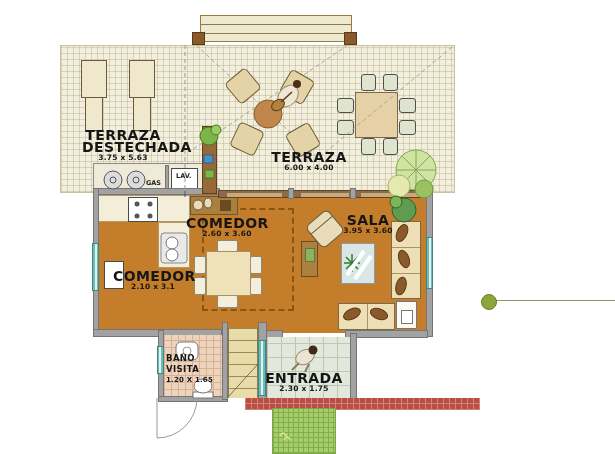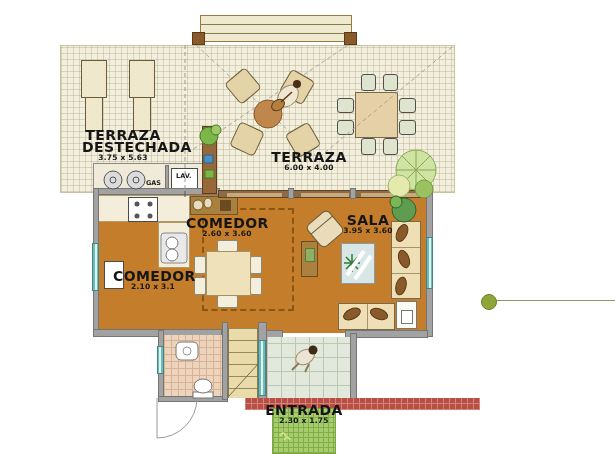--- a/index.html
+++ b/index.html
@@ -307,21 +307,26 @@
     <span class="dims">2.10 x 3.1</span>
   </div>
   <div class="room-label" style="left:186px;top:217px;width:82px;">
     <span class="name">COMEDOR</span>
     <span class="dims">2.60 x 3.60</span>
   </div>
   <div class="room-label" style="left:327px;top:214px;width:82px;">
     <span class="name">SALA</span>
     <span class="dims">3.95 x 3.60</span>
   </div>
-  <div class="room-label" style="left:264px;top:372px;width:80px;margin-top:32px;">
+  <div class="room-label" style="left:166px;top:353px;width:58px;text-align:left;">
+    <span class="name" style="font-size:8.5px;line-height:11px;">BAÑO</span>
+    <span class="name" style="font-size:8.5px;line-height:11px;">VISITA</span>
+    <span class="dims" style="font-size:7px;">1.20 X 1.65</span>
+  </div>
+  <div class="room-label" style="left:264px;top:372px;width:80px;">
     <span class="name">ENTRADA</span>
     <span class="dims">2.30 x 1.75</span>
   </div>
 
   <div class="legend-line" style="left:488px;top:300px;width:127px;"></div>
   <div class="legend-dot" style="left:481px;top:294px;"></div>
 
 </div>
 
 </body></html>

